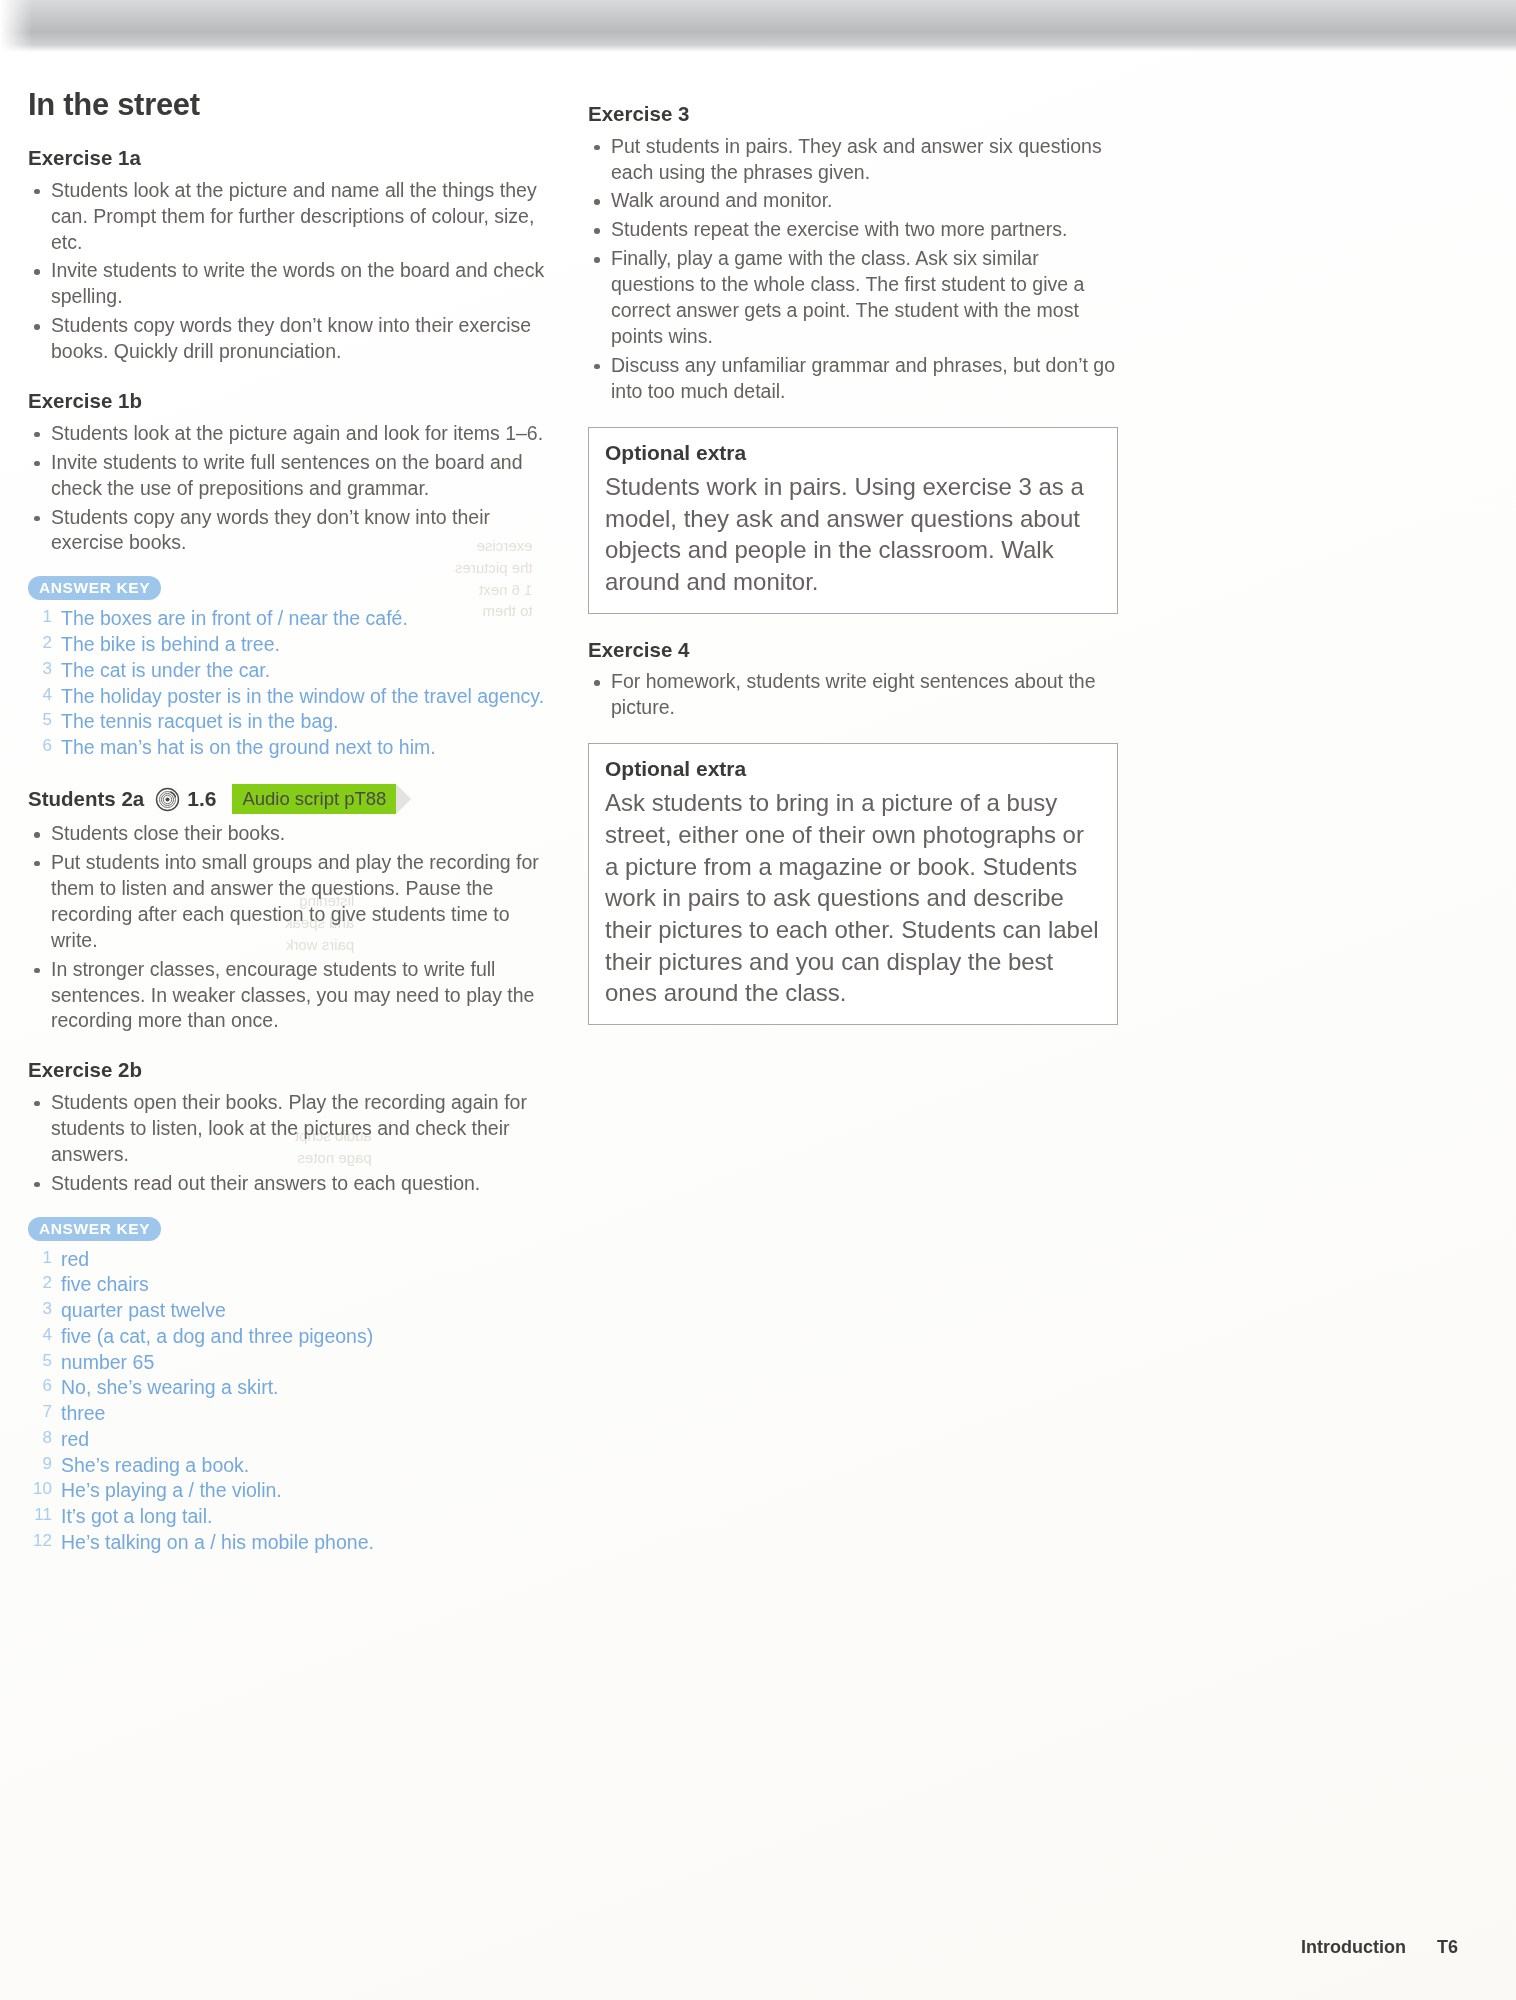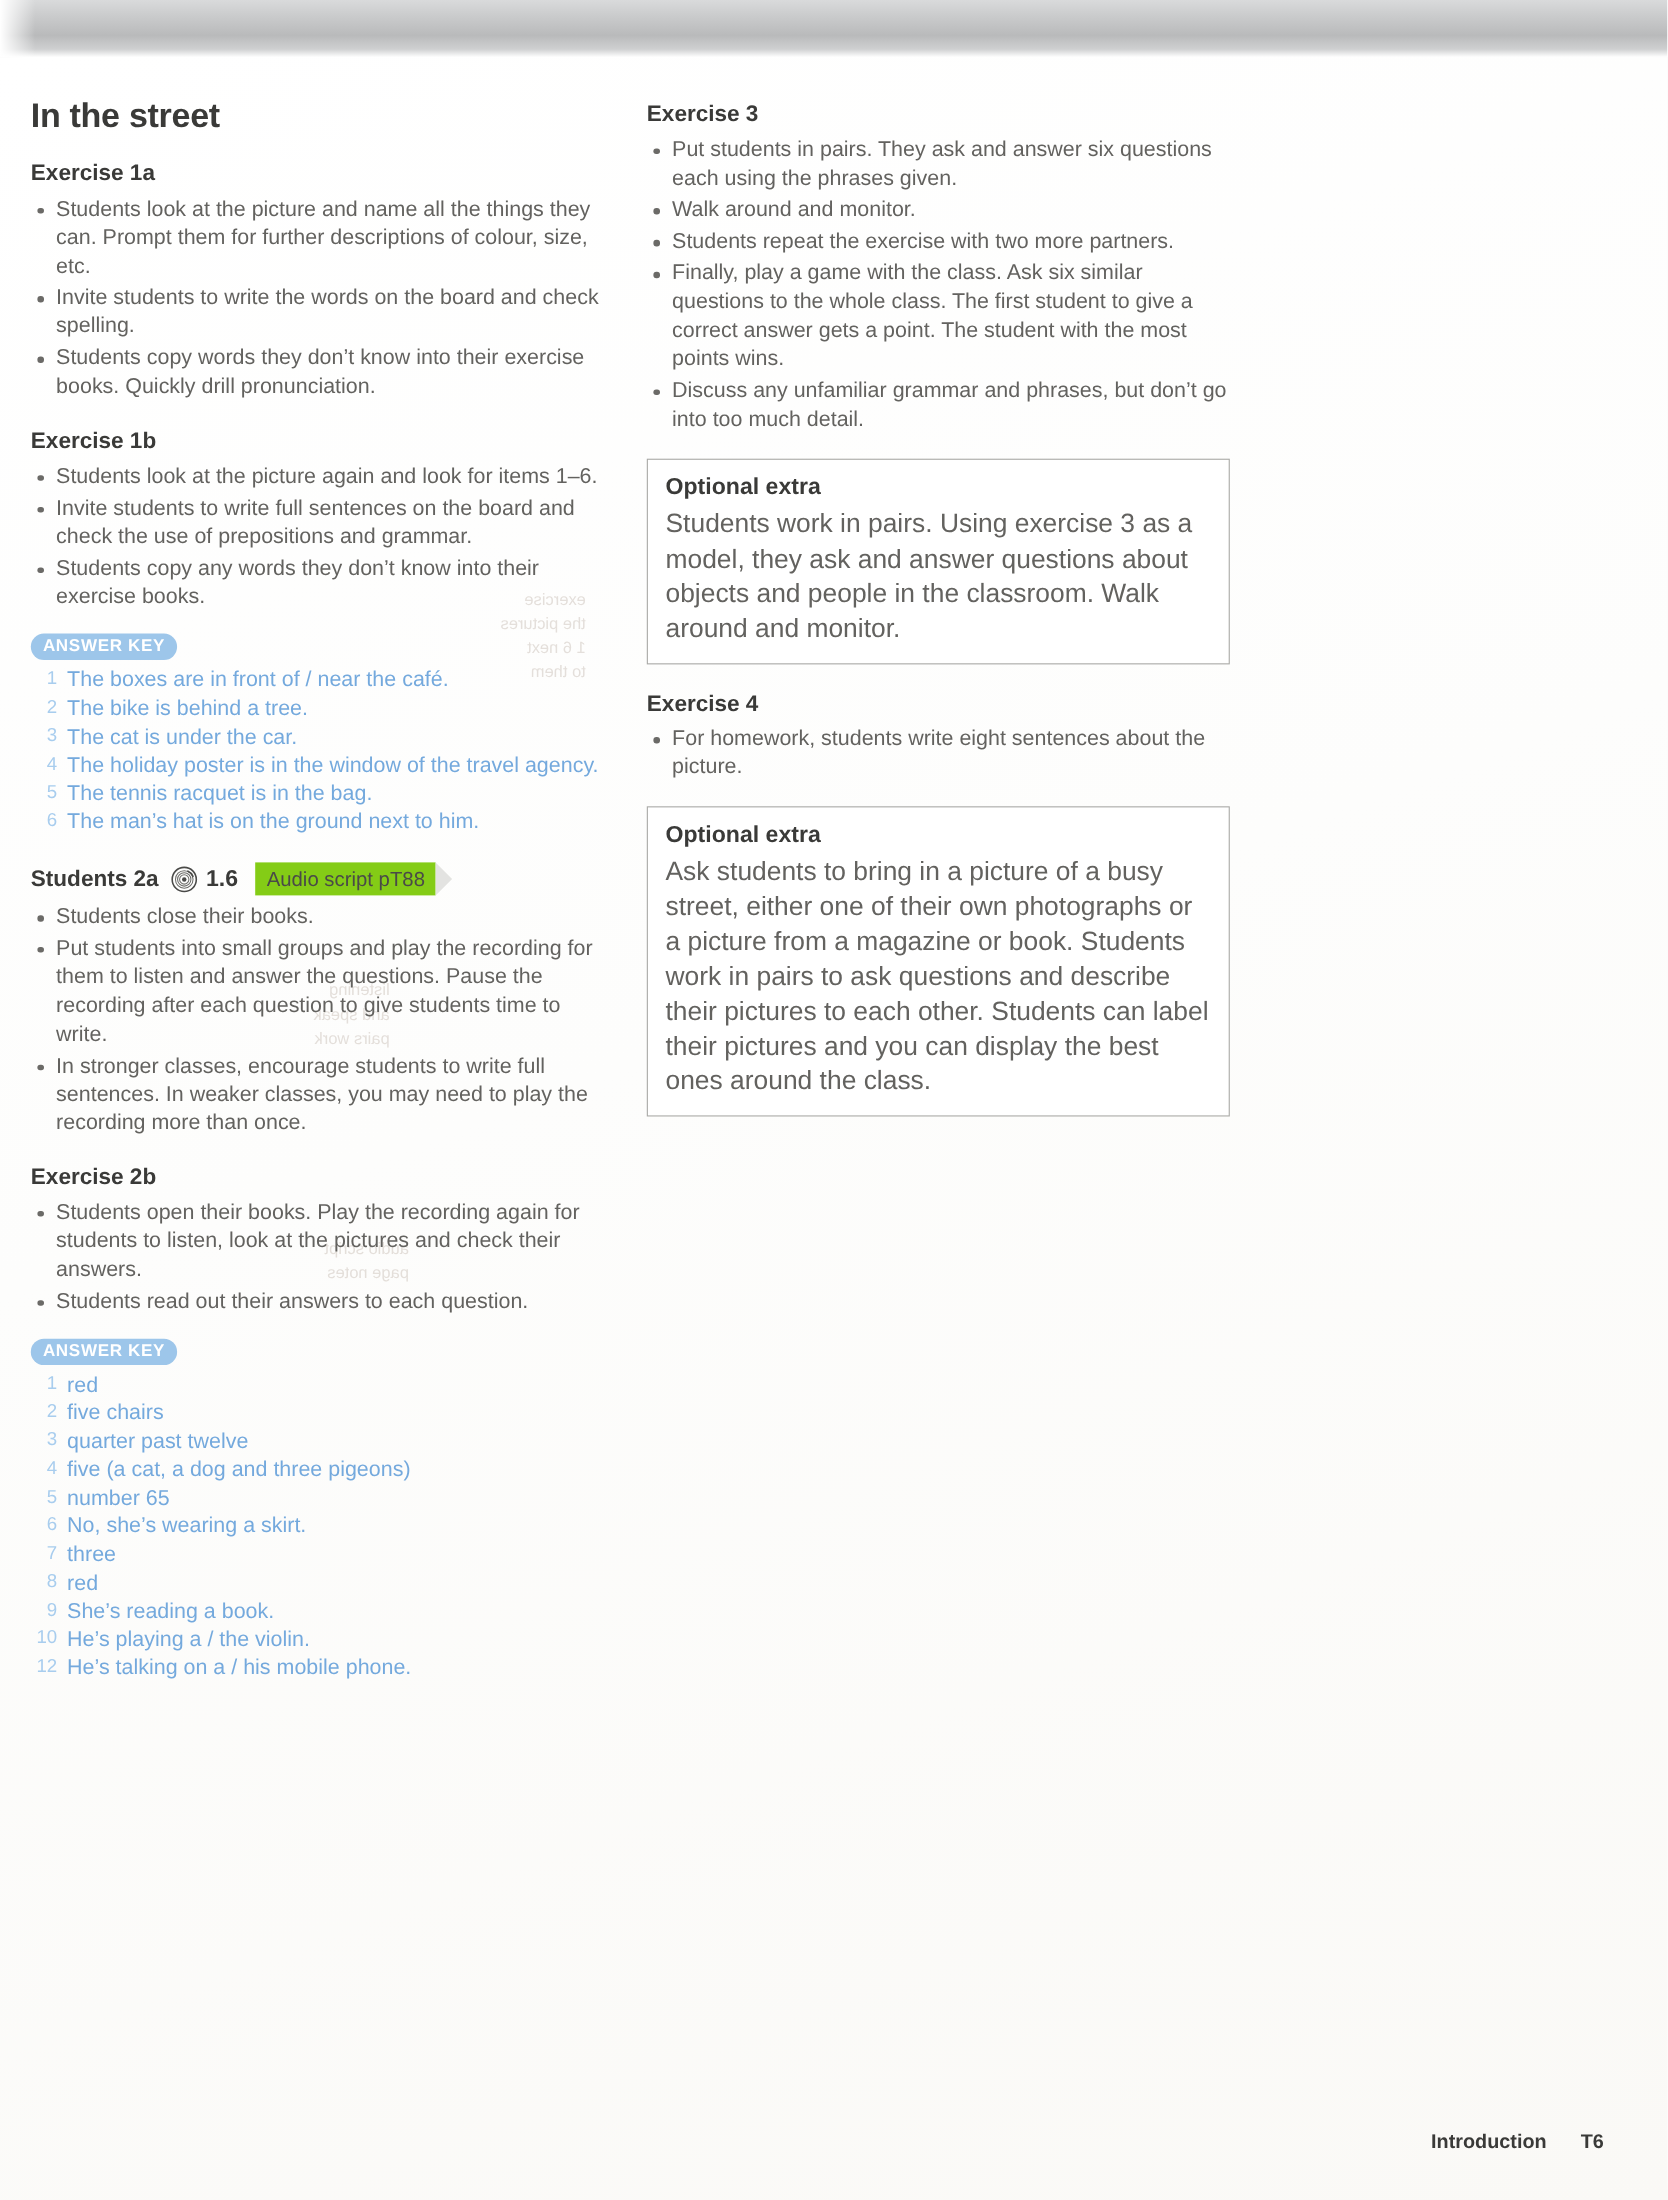--- a/index.html
+++ b/index.html
@@ -78,21 +78,21 @@
   h2.ex-head {
     font-size: 20.5px;
     font-weight: bold;
     color: #3a3a38;
     margin: 24px 0 7px 0;
     line-height: 1.2;
     display: flex;
     align-items: center;
     flex-wrap: nowrap;
   }
-  h2.ex-head:first-child { margin-top: 4px; }
+  h2.ex-head:first-child { margin-top: 14px; }
 
   ul.bullets {
     list-style: none;
     margin: 0;
     padding: 0;
   }
   ul.bullets li {
     position: relative;
     padding-left: 23px;
     margin: 0 0 3px 0;
@@ -313,20 +313,21 @@
         <li><span class="ak-num">1</span><span>red</span></li>
         <li><span class="ak-num">2</span><span>five chairs</span></li>
         <li><span class="ak-num">3</span><span>quarter past twelve</span></li>
         <li><span class="ak-num">4</span><span>five (a cat, a dog and three pigeons)</span></li>
         <li><span class="ak-num">5</span><span>number 65</span></li>
         <li><span class="ak-num">6</span><span>No, she’s wearing a skirt.</span></li>
         <li><span class="ak-num">7</span><span>three</span></li>
         <li><span class="ak-num">8</span><span>red</span></li>
         <li><span class="ak-num">9</span><span>She’s reading a book.</span></li>
         <li><span class="ak-num">10</span><span>He’s playing a / the violin.</span></li>
+        <li><span class="ak-num">11</span><span>It’s got a long tail.</span></li>
         <li><span class="ak-num">12</span><span>He’s talking on a / his mobile phone.</span></li>
       </ol>
     </div>
 
   </div>
 
   <div class="col col-right">
 
     <h2 class="ex-head">Exercise 3</h2>
     <ul class="bullets">

